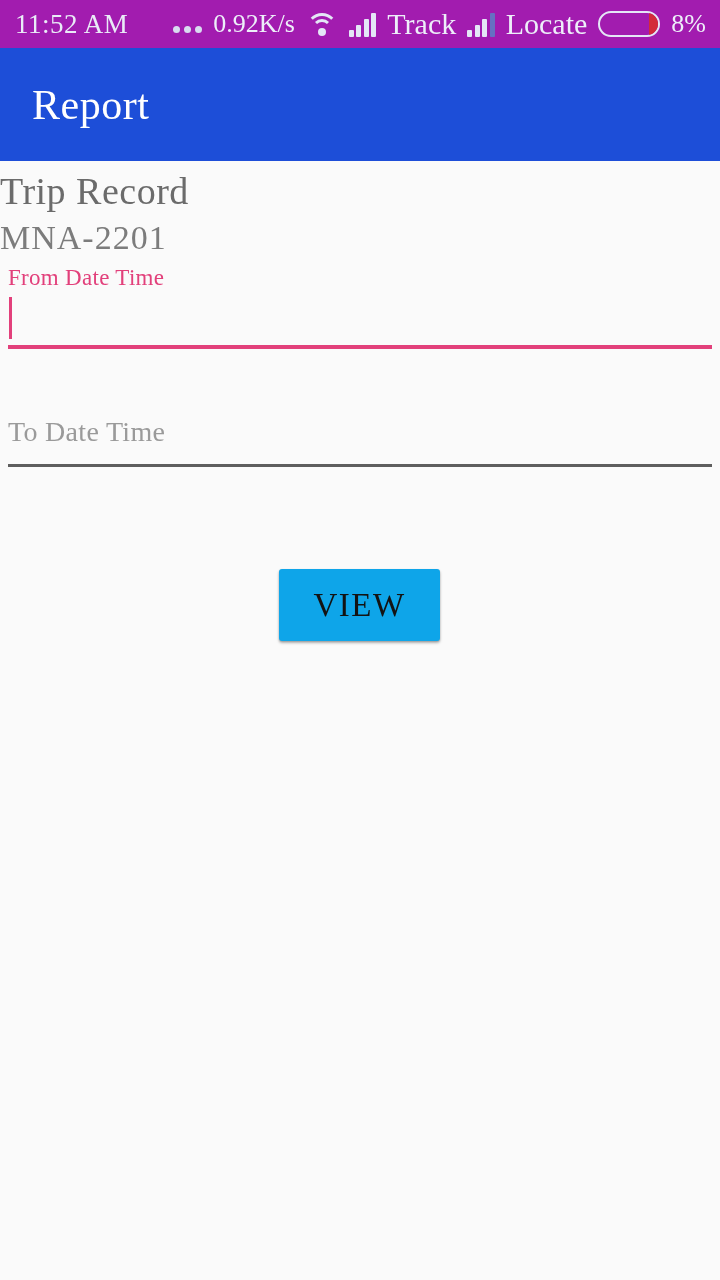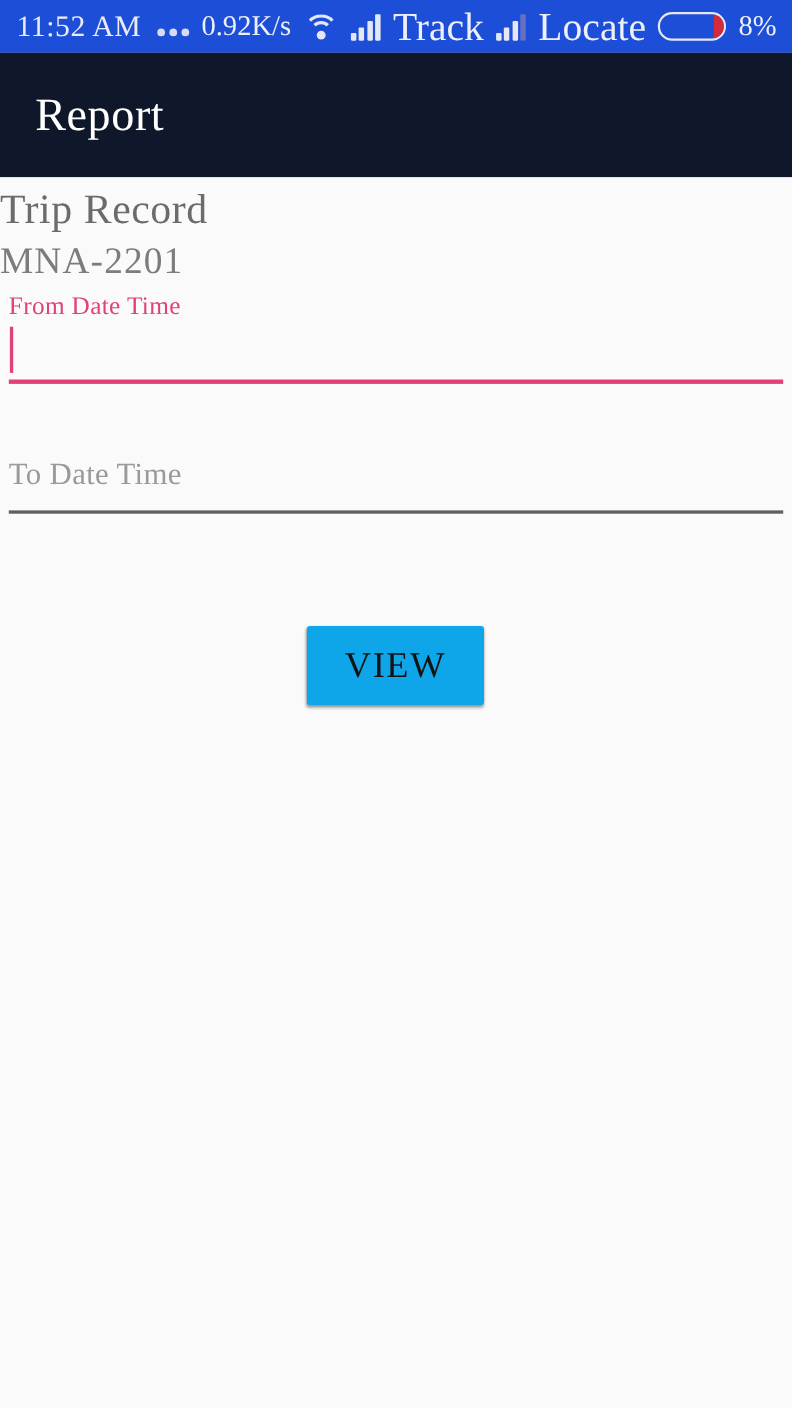--- a/index.html
+++ b/index.html
@@ -7,37 +7,37 @@
     width:720px; height:1280px;
     background:#FAFAFA;
     font-family:"Liberation Serif", "DejaVu Serif", serif;
     overflow:hidden;
   }
   #screen { position:relative; width:720px; height:1280px; background:#FAFAFA; }
 
   
   .statusbar{
     position:absolute; left:0; top:0; width:720px; height:48px;
-    background:#1d4ed8;
+    background:#a21caf;
     display:flex; align-items:center;
     color:#E8EAF6;
   }
   .sb-time{
     font-size:27px; letter-spacing:0.5px; color:#E9EBF7;
     margin-left:15px; white-space:nowrap;
   }
   .sb-right{
     margin-left:auto; display:flex; align-items:center; gap:11px;
     padding-right:14px;
     justify-content:center;
   }
   .dots{ display:flex; align-items:flex-end; gap:4px; height:28px; padding-bottom:5px;}
   .dots i{ display:block; width:7px; height:7px; border-radius:50%; background:#D8DCF0; }
   .sb-speed{ font-size:26px; color:#EDEFF9; white-space:nowrap; }
-  .sb-label{ font-size:36px; color:#EDEFF9; white-space:nowrap; }
+  .sb-label{ font-size:30px; color:#EDEFF9; white-space:nowrap; }
 
   
   .wifi{ position:relative; width:32px; height:26px; }
   .wifi .arc{
     position:absolute; left:50%; transform:translateX(-50%);
     border:3.5px solid #E4E7F6; border-bottom-color:transparent;
     border-left-color:transparent; border-right-color:transparent;
     border-radius:50%;
   }
   .wifi .a1{ width:32px; height:32px; top:2px; }
@@ -62,21 +62,21 @@
     border:2.5px solid #E4E7F6; border-radius:13px; overflow:hidden;
   }
   .battery .lvl{
     position:absolute; right:0; top:0; bottom:0; width:9px; background:#D32B3A;
   }
   .sb-pct{ font-size:26px; color:#EDEFF9; }
 
   
   .appbar{
     position:absolute; left:0; top:48px; width:720px; height:113px;
-    background:#0f172a;
+    background:#1d4ed8;
     display:flex; align-items:center;
   }
   .appbar-title{
     color:#FFFFFF; font-size:42px; margin-left:32px; letter-spacing:0.5px;
   }
 
   
   .content{ position:absolute; left:0; top:161px; width:720px; height:1119px; }
 
   .trip-title{

